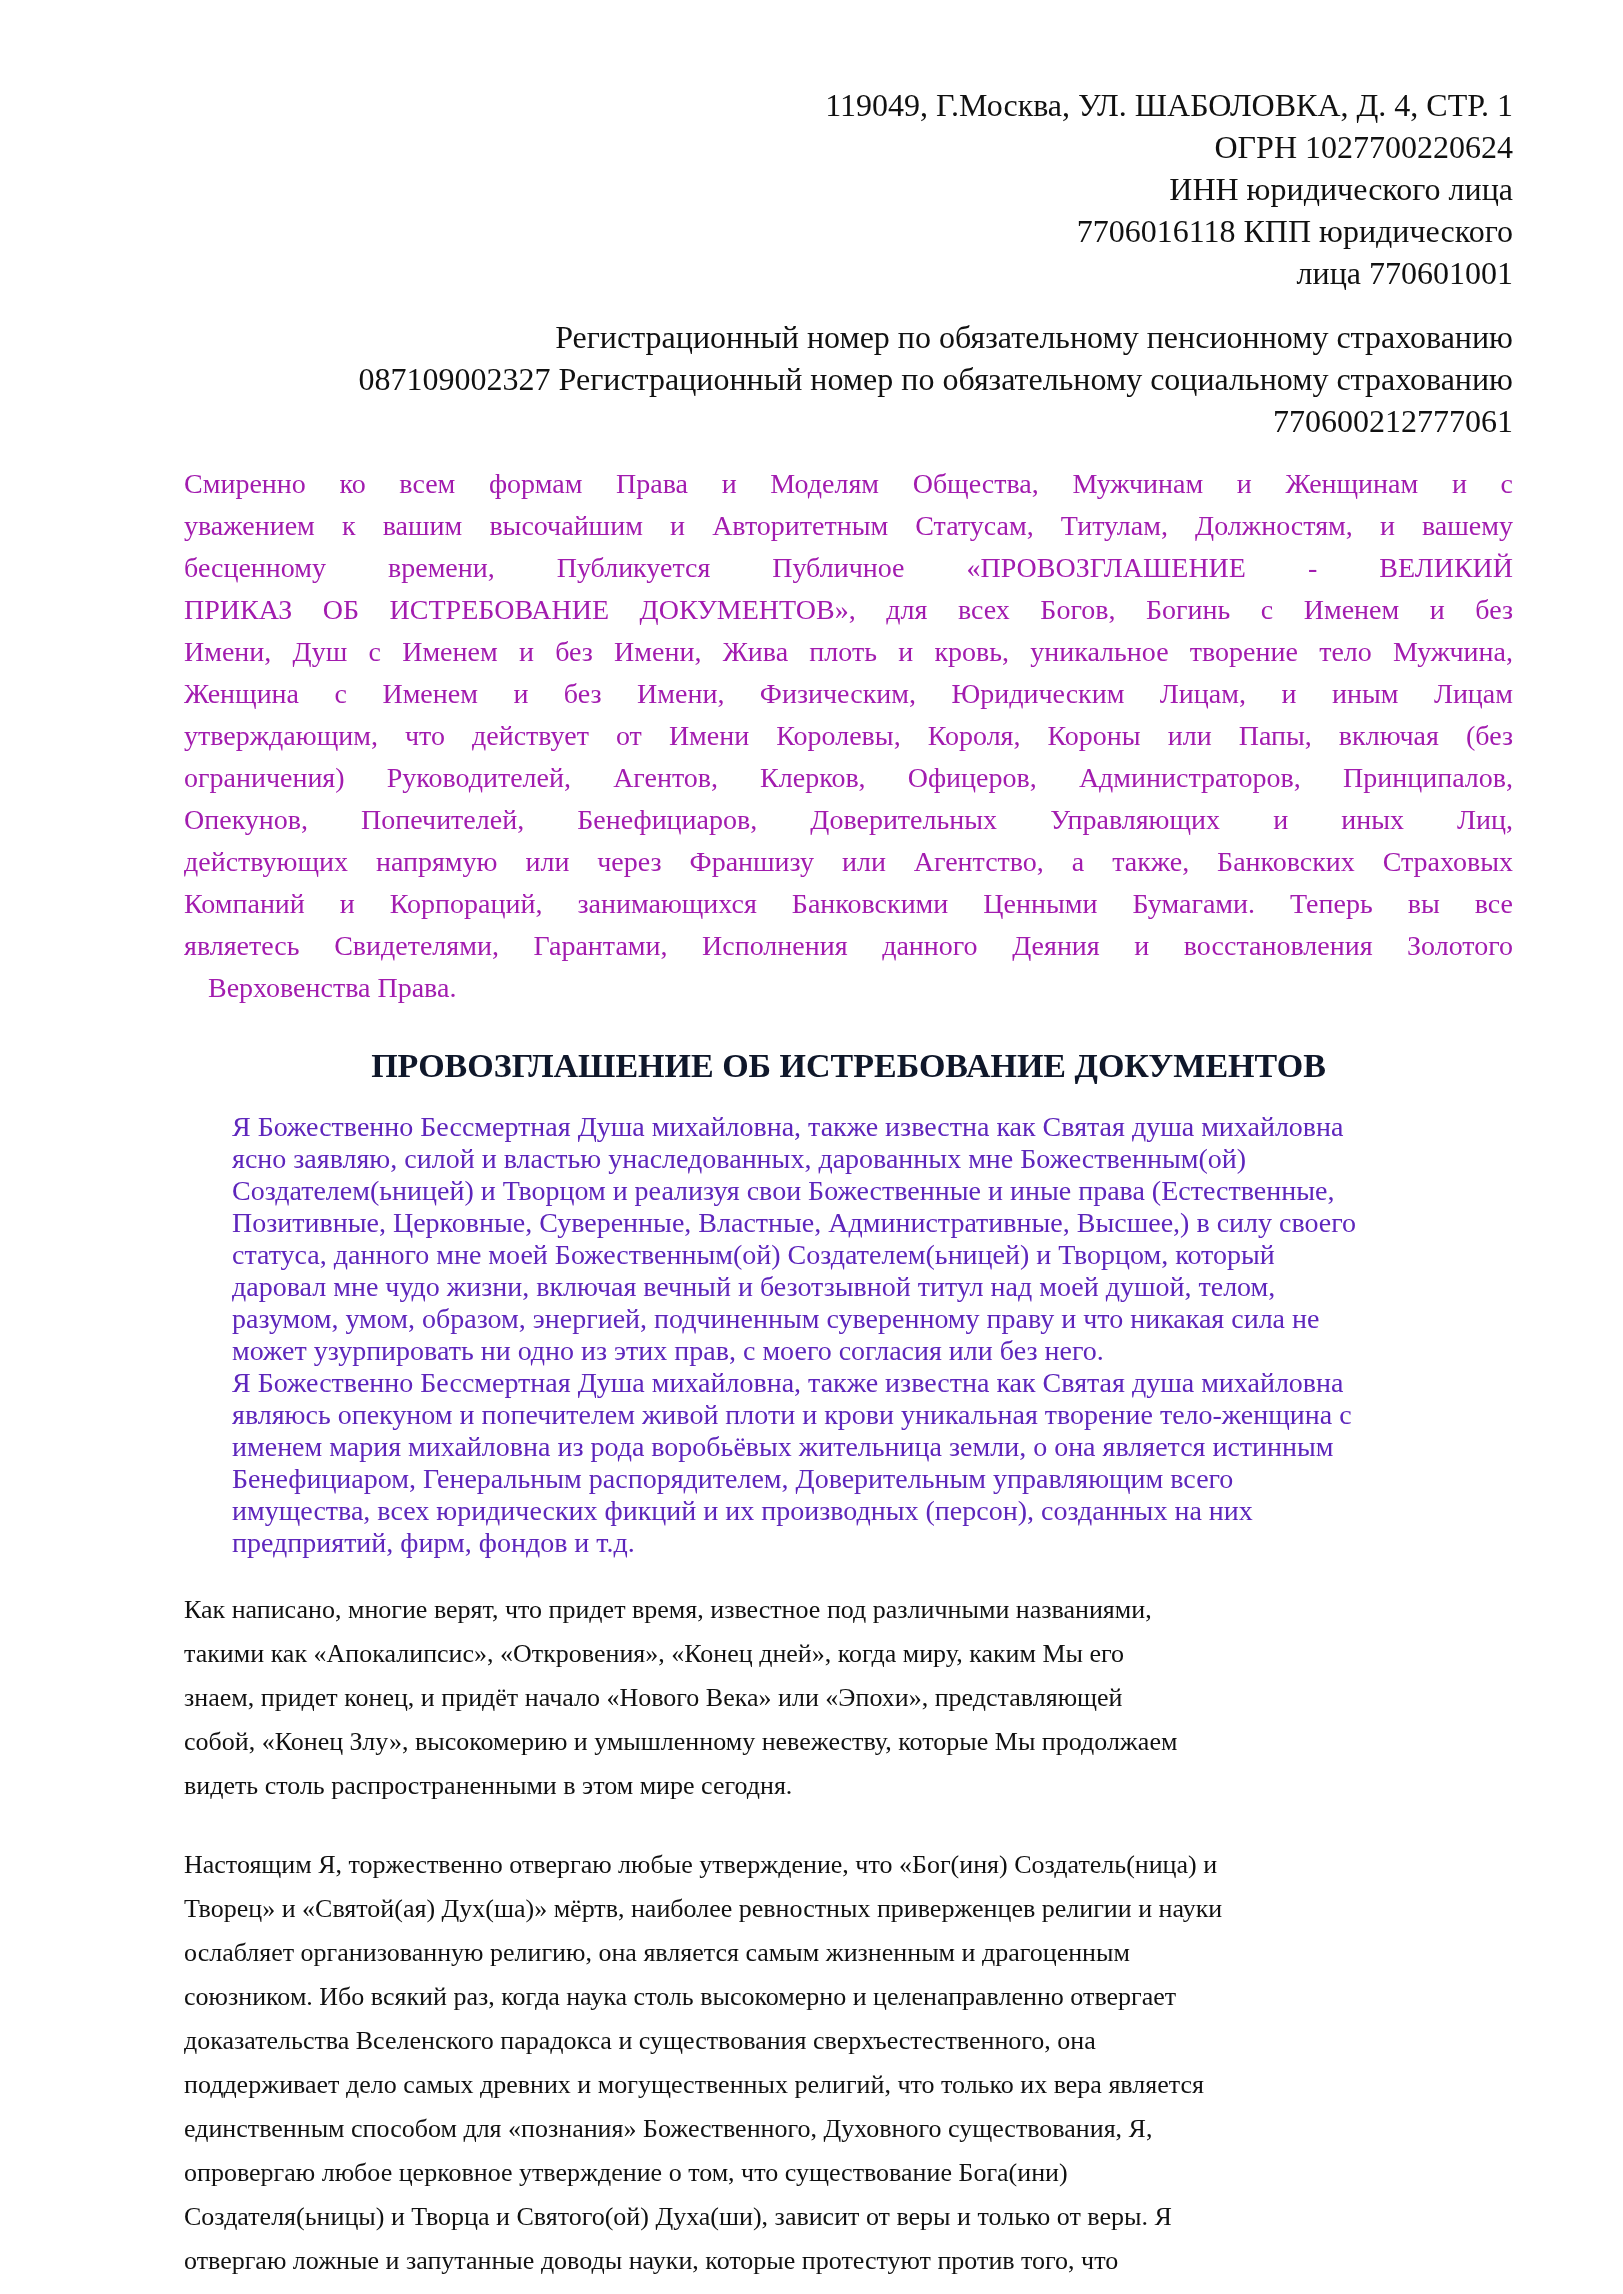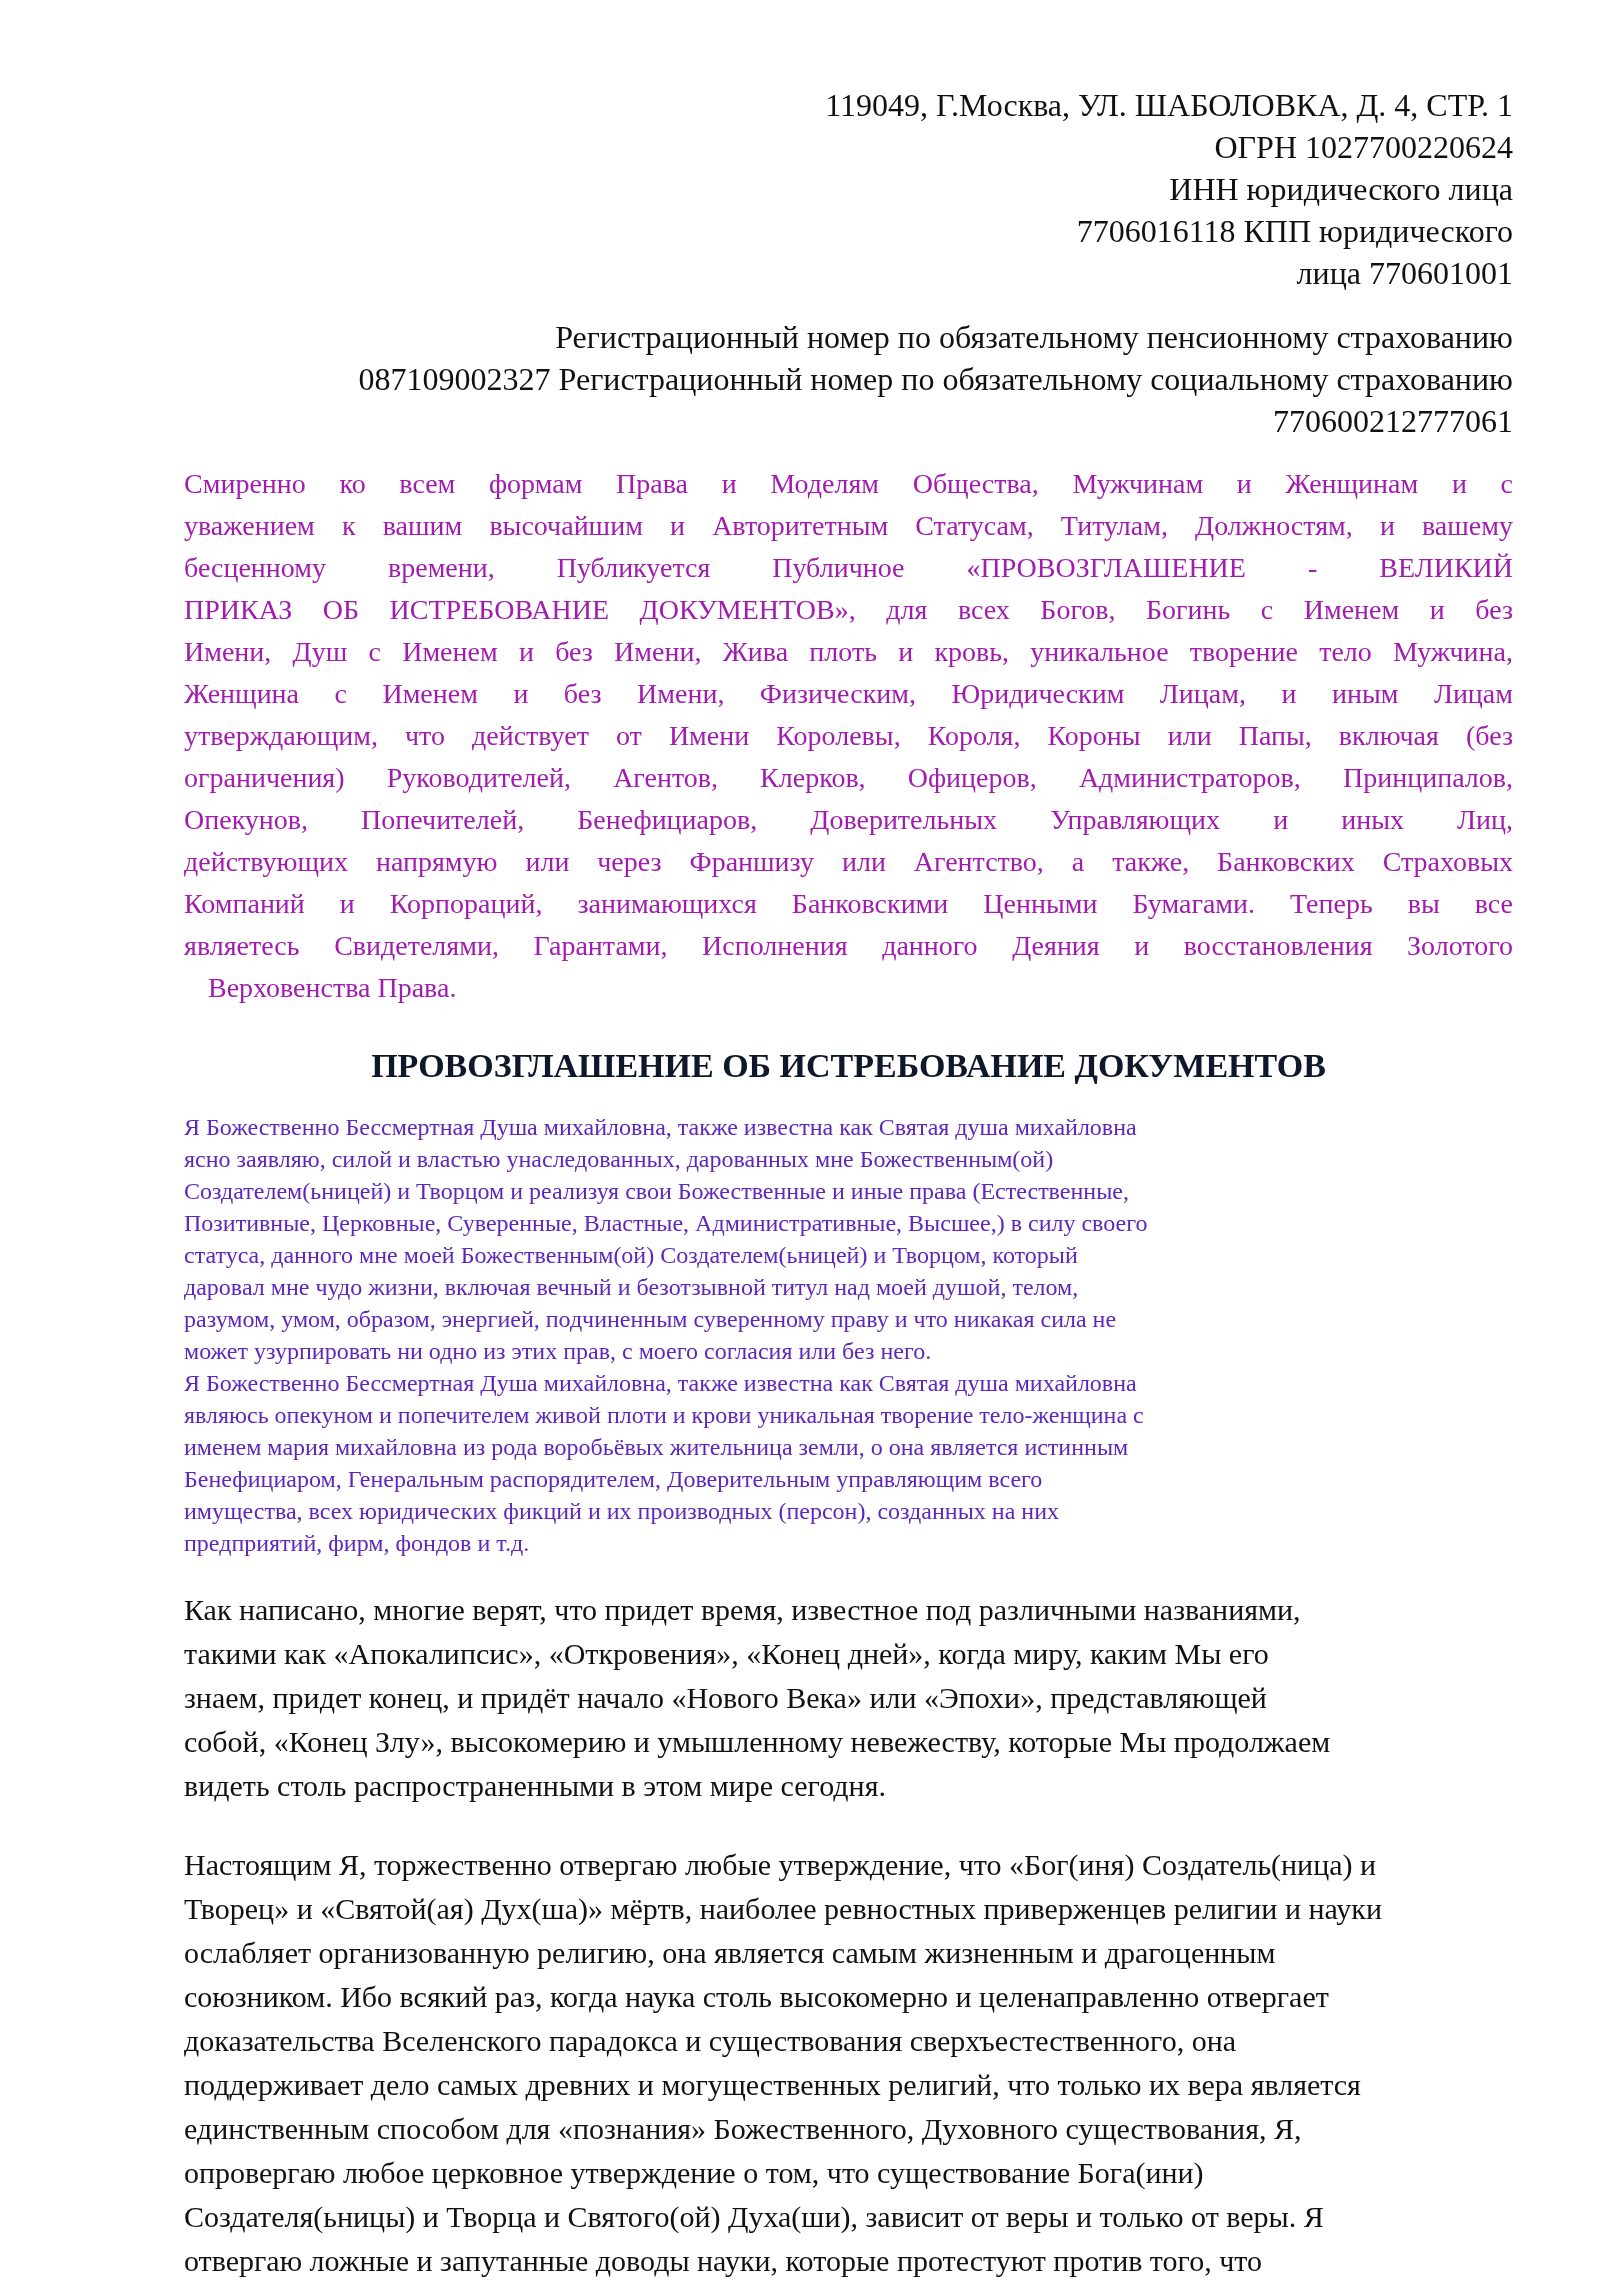--- a/index.html
+++ b/index.html
@@ -28,25 +28,25 @@
   .preamble .line:last-child{text-align-last:left;margin-left:24px;}
   .bold{font-weight:normal;margin-top:12px;}
   
   .doc-title{
     margin:37px 0 8px 0;
     font-size:34px;line-height:39px;
     font-weight:bold;text-align:center;
     color:#0f172a;
   }
   
-  .decl{font-size:24px;line-height:32px;color:#5e26bc;text-align:left;}
+  .decl{font-size:28px;line-height:32px;color:#5e26bc;text-align:left;margin-left:48px;}
   .decl-1{margin-top:25.5px;}
   .decl-2{margin-top:0;}
   
-  .black-para{font-size:30px;line-height:44px;color:#111111;text-align:left;}
+  .black-para{font-size:26px;line-height:44px;color:#111111;text-align:left;}
   .black-1{margin-top:29px;}
   .black-2{margin-top:35px;}
 </style>
 </head>
 <body>
 
 <div class="page">
 
   <div class="letterhead">
     <div class="block1">

